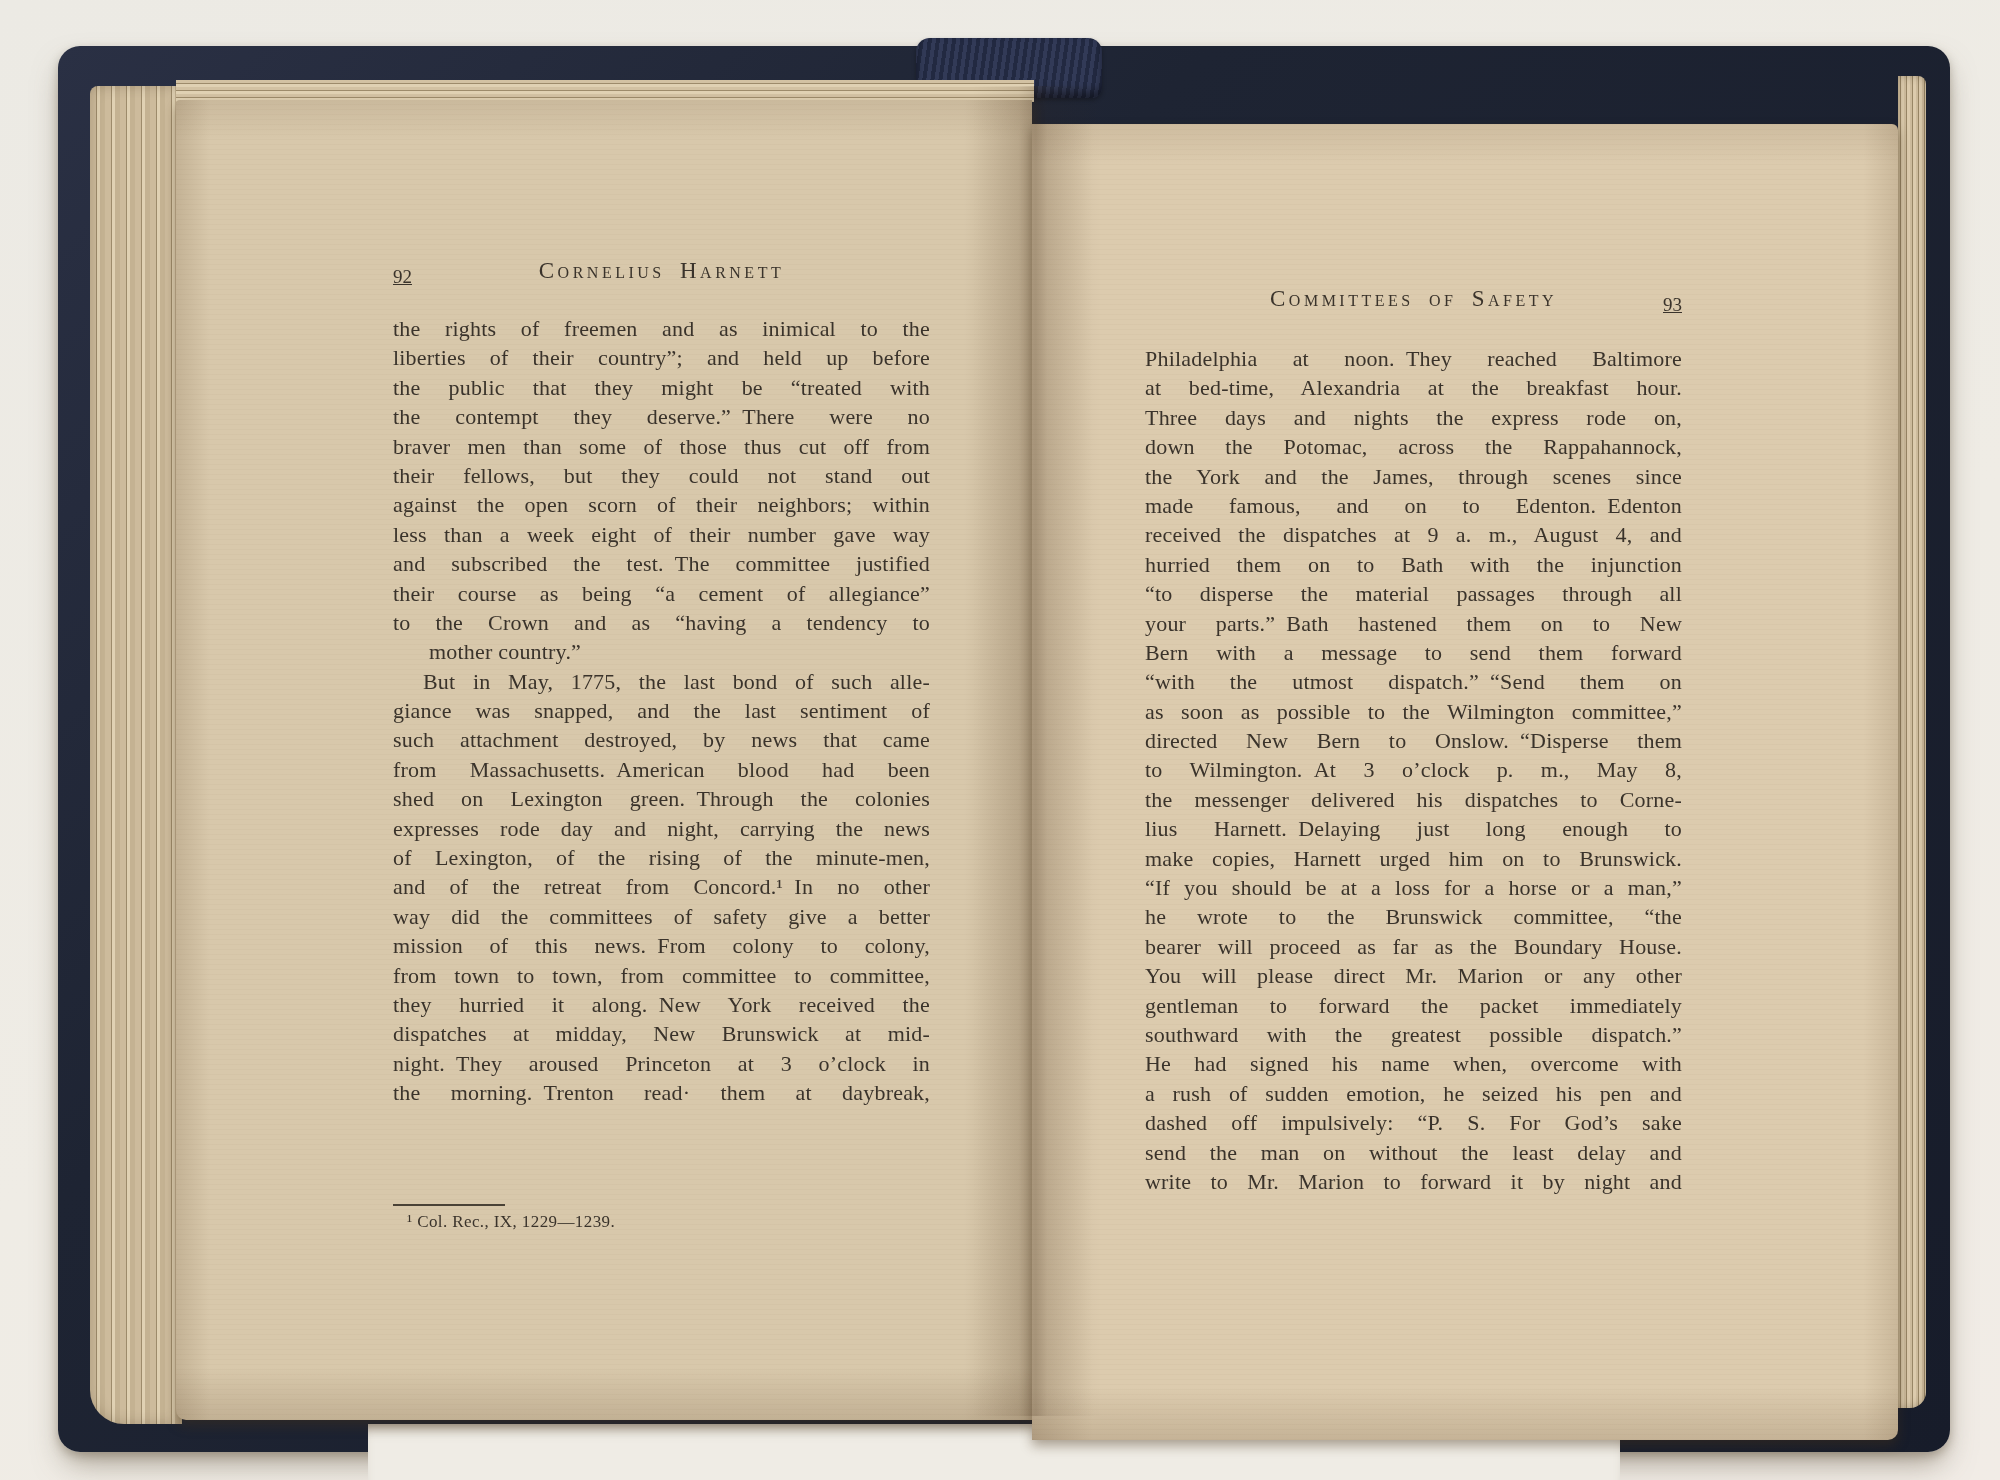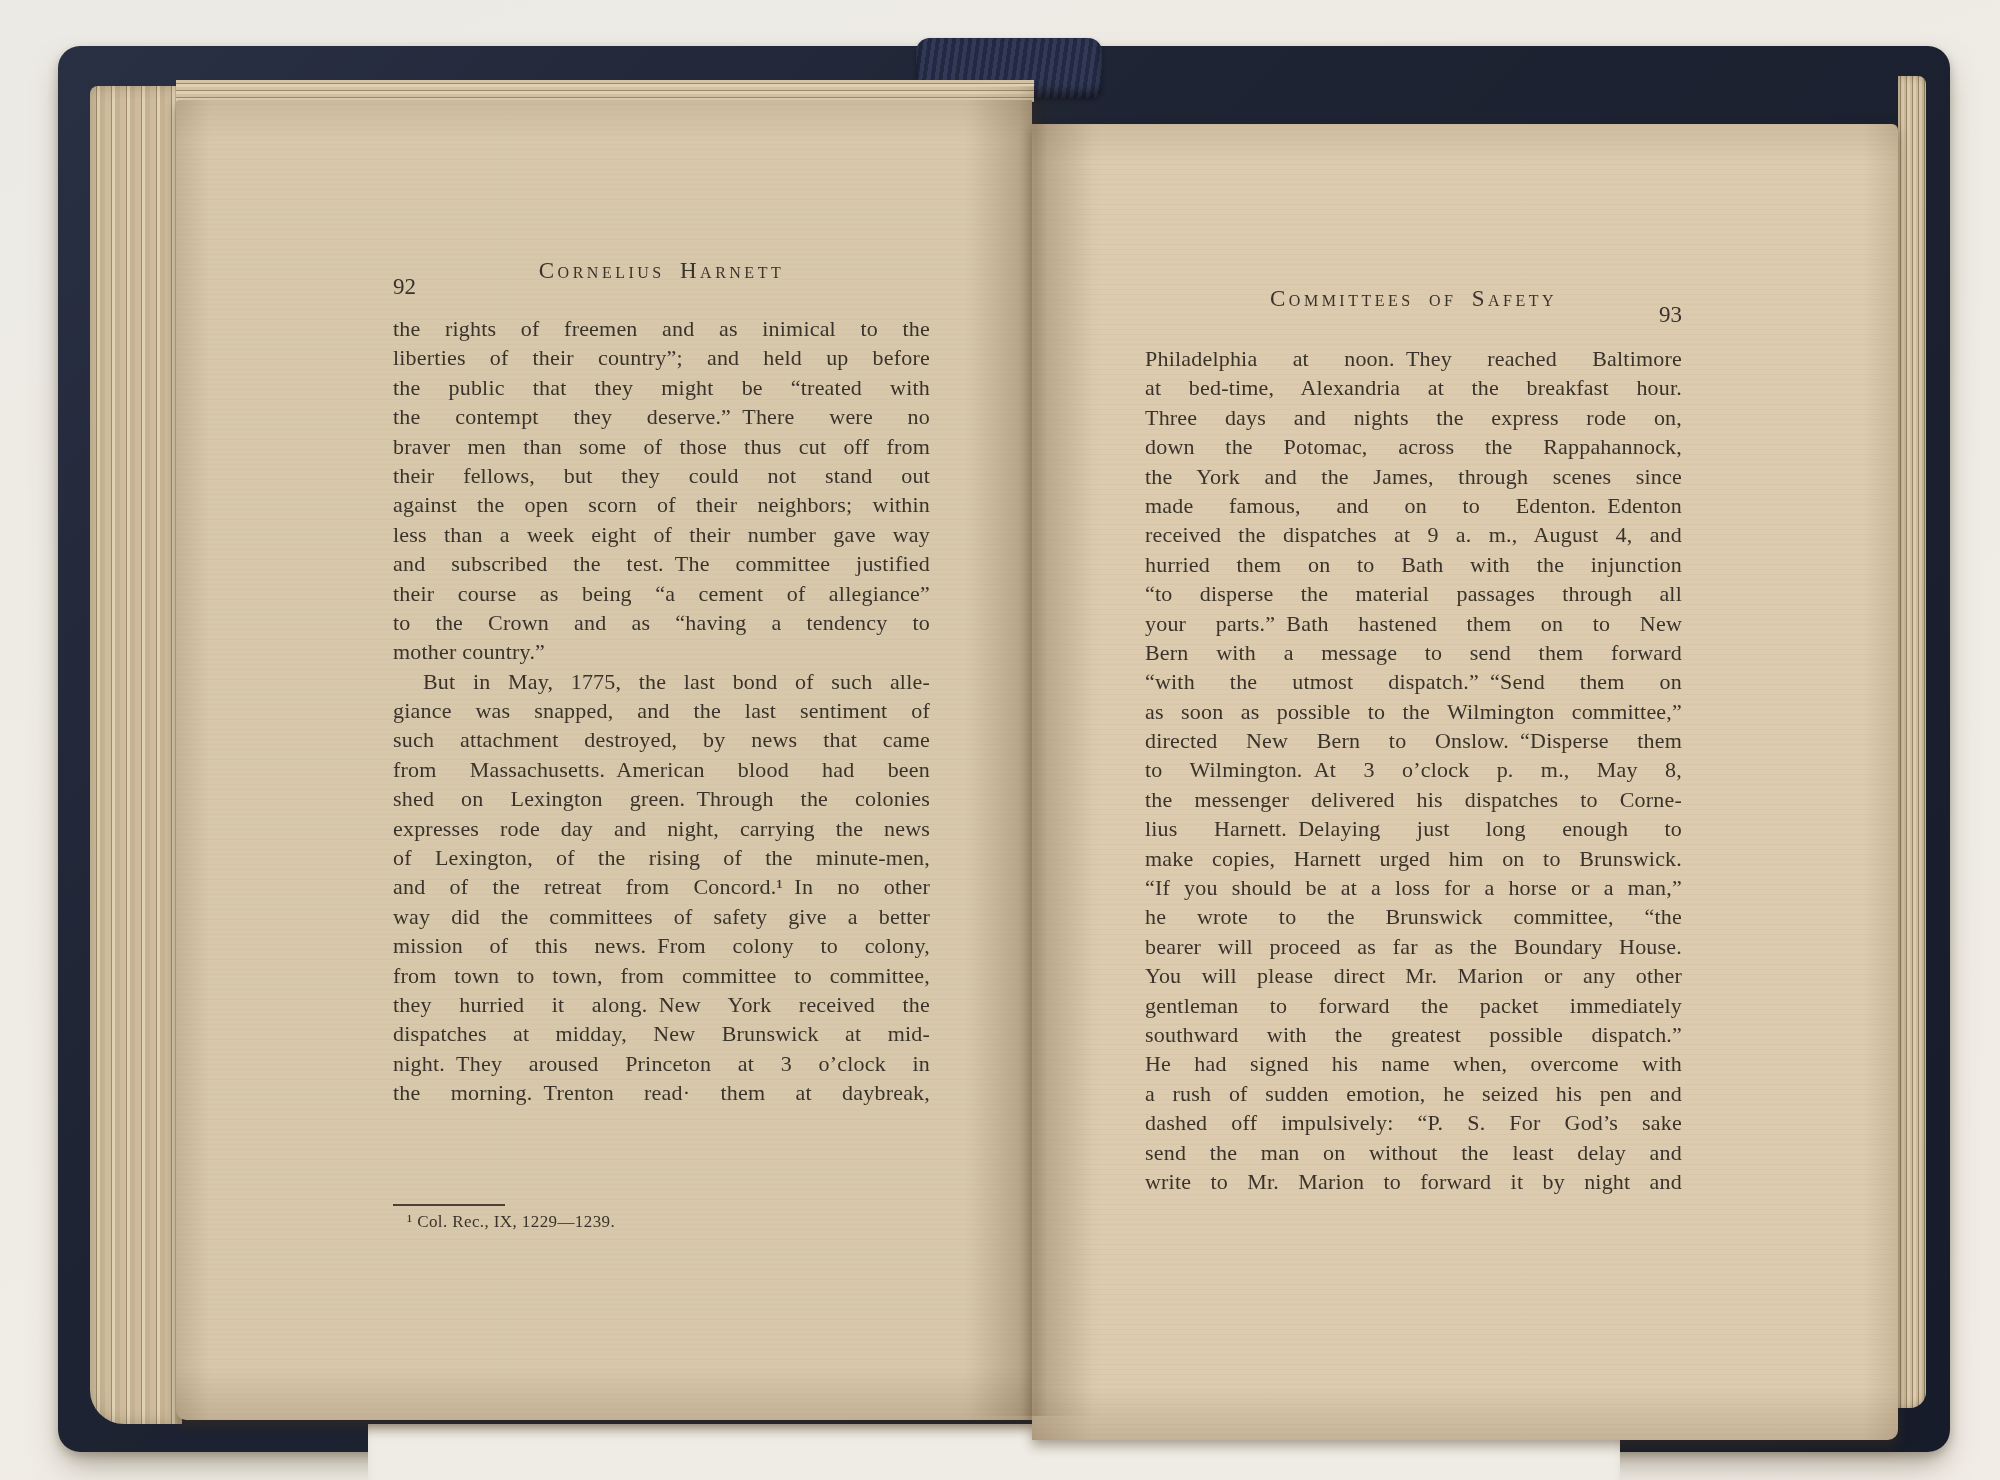--- a/index.html
+++ b/index.html
@@ -46,28 +46,28 @@
            repeating-linear-gradient(0deg,rgba(110,85,55,.035) 0 1px,rgba(0,0,0,0) 1px 5px),
            #dccbae;
          box-shadow:0 6px 12px rgba(70,50,25,.4);margin-top:32px;}
   .gutter-shadow{position:absolute;left:972px;top:86px;width:130px;height:1330px;pointer-events:none;
          background:linear-gradient(90deg,rgba(0,0,0,0) 0%,rgba(70,50,25,.08) 36%,rgba(60,40,20,.20) 49%,rgba(60,40,20,.08) 58%,rgba(0,0,0,0) 100%);}
   
   .page-head{position:absolute;width:537px;text-align:center;font-size:23px;letter-spacing:1px;}
   .page-left .page-head{left:217px;top:158px;}
   .page-right .page-head{left:113px;top:162px;}
   .running-head{font-variant:small-caps;letter-spacing:3.5px;word-spacing:6px;}
-  .pagenum{position:absolute;top:16px;font-size:23px;letter-spacing:0;}
+  .pagenum{position:absolute;top:8px;font-size:19px;letter-spacing:0;text-decoration:underline;}
   .pagenum.pn-left{left:0;}
   .pagenum.pn-right{right:0;}
   .body-block{position:absolute;width:537px;font-size:22px;line-height:29.4px;}
   .page-left .body-block{left:217px;top:214px;}
   .page-right .body-block{left:113px;top:220px;}
   .bline{text-align:justify;text-align-last:justify;height:29.4px;overflow:hidden;letter-spacing:.2px;}
-  .bline.end{text-align-last:left;}
+  .bline.end{text-align-last:left;margin-left:36px;}
   .bline.indent{text-indent:30px;}
   .footnote-rule{position:absolute;left:217px;top:1104px;width:112px;height:2px;background:#4a4236;}
   .footnote{position:absolute;left:217px;top:1112px;width:537px;font-size:17px;letter-spacing:.4px;text-indent:14px;}
 </style>
 </head>
 <body>
 
 <div class="scene">
   <div class="cover"></div>
   <div class="bottom-mask"></div>

